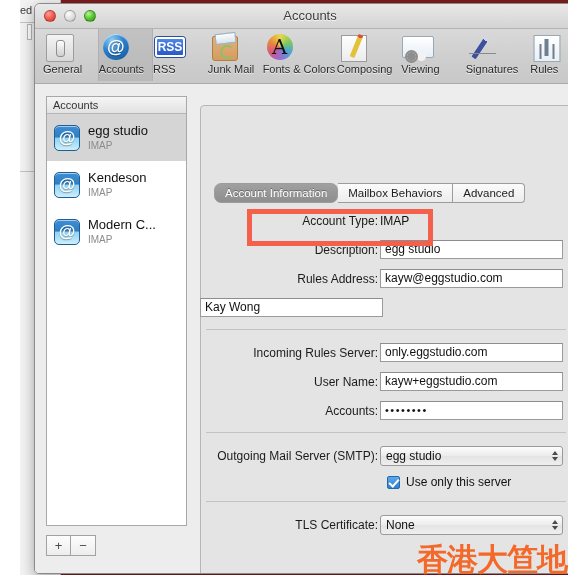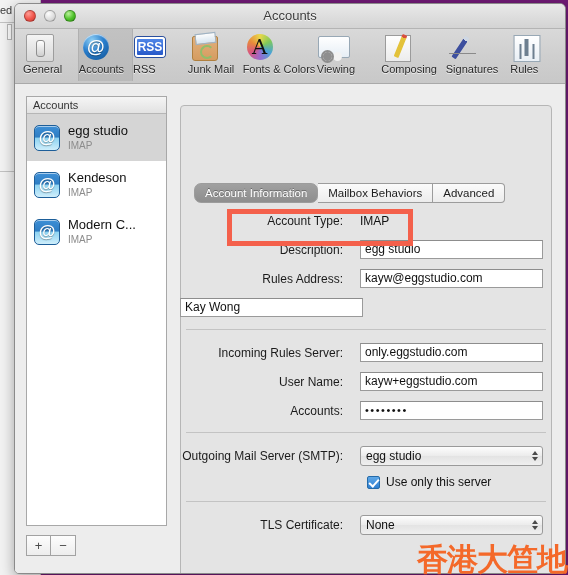--- a/index.html
+++ b/index.html
@@ -6,21 +6,22 @@
     margin: 0; padding: 0;
     width: 568px; height: 575px;
     overflow: hidden;
     font-family: "Liberation Sans", sans-serif;
     background: #ffffff;
   }
 
   
   #desktop {
     position: absolute; inset: 0;
-    background: #701a75;
+    background: #7f1d1d;
+    margin-left: 20px;
   }
   .bg-window {
     position: absolute;
     left: 0; top: 0;
     width: 40px; height: 575px;
     background: #f2f2f2;
     border-right: 1px solid #bdbdbd;
   }
   .bg-text {
     position: absolute;
@@ -241,21 +242,21 @@
   .row {
     display: flex; align-items: center;
     height: 25px;
     margin-bottom: 4px;
   }
   .row .lab {
     width: 180px;
     text-align: right;
     font-size: 12px;
     color: #1b1b1b;
-    padding-right: 17px;
+    padding-right: 2px;
     box-sizing: border-box;
     white-space: nowrap;
   }
   .row .static-val {
     font-size: 12px; color: #111;
   }
   .field {
     width: 183px; height: 19px;
     background: #ffffff;
     border: 1px solid #9a9a9a;
@@ -535,30 +536,30 @@
 
       <div class="tb-item wide">
         <div class="tb-icon">
             <span class="ic ic-fonts"></span>
           </div>
         <div class="tb-label">Fonts &amp; Colors</div>
       </div>
 
       <div class="tb-item w80">
         <div class="tb-icon">
+            <span class="ic ic-composing"></span>
+          </div>
+        <div class="tb-label">Composing</div>
+      </div>
+
+      <div class="tb-item w80">
+        <div class="tb-icon">
             <span class="ic ic-viewing"></span>
           </div>
         <div class="tb-label">Viewing</div>
-      </div>
-
-      <div class="tb-item w80">
-        <div class="tb-icon">
-            <span class="ic ic-composing"></span>
-          </div>
-        <div class="tb-label">Composing</div>
       </div>
 
       <div class="tb-item w80">
         <div class="tb-icon">
             <span class="ic ic-sign"></span>
           </div>
         <div class="tb-label">Signatures</div>
       </div>
 
       <div class="tb-item">

